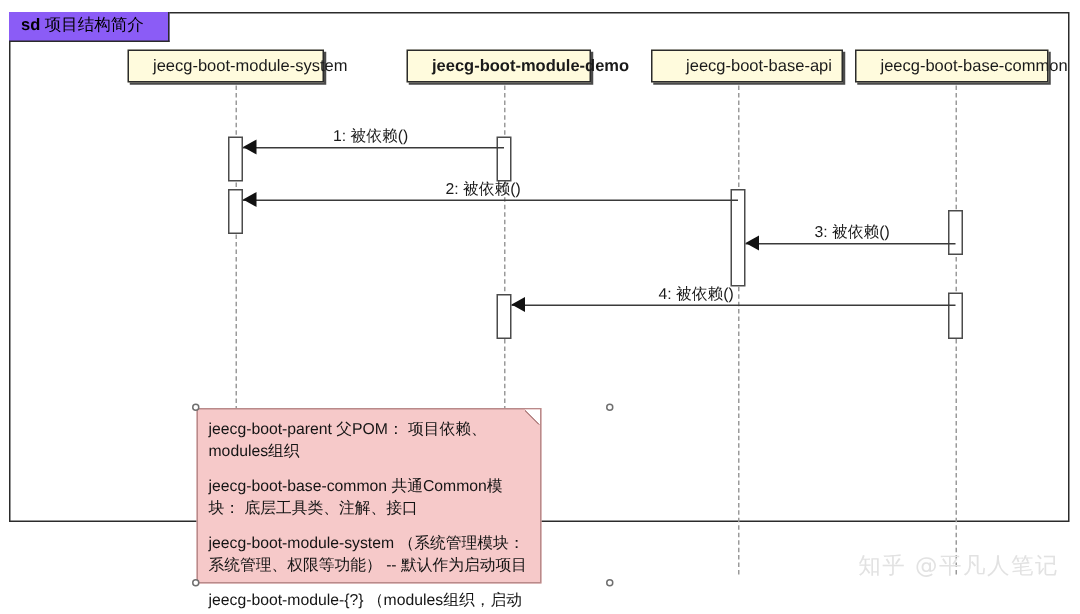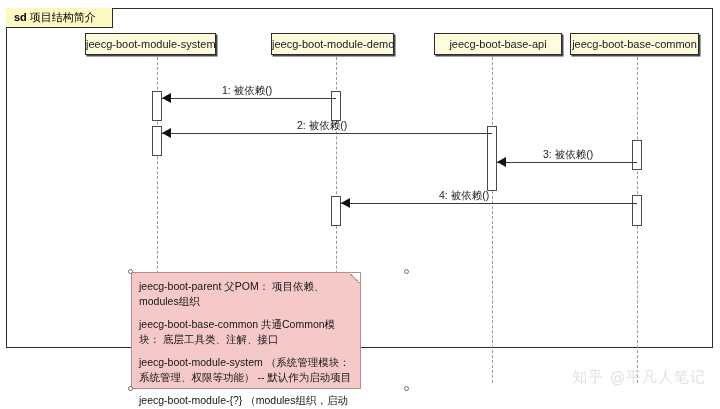--- a/index.html
+++ b/index.html
@@ -30,21 +30,21 @@
   
   #frame-label {
     position: absolute;
     left: 6px;
     top: 8px;
     height: 20px;
     box-sizing: border-box;
     padding: 2px 16px 2px 8px;
     border-right: 1px solid #2b2b2b;
     border-bottom: 1px solid #2b2b2b;
-    background: #fef9c3;
+    background: #8b5cf6;
     font-size: 11px;
     line-height: 15px;
     color: #000;
     white-space: nowrap;
     z-index: 6;
   }
   #frame-label .sd-kw {
     font-weight: bold;
     margin-right: 3px;
   }
@@ -56,20 +56,21 @@
     background: #fffbdd;
     border: 1px solid #2b2b2b;
     box-shadow: 1.5px 1.5px 0 0 #4a4a4a;
     height: 22px;
     line-height: 20px;
     text-align: center;
     font-size: 11px;
     color: #1a1a1a;
     white-space: nowrap;
     z-index: 5;
+    padding-left: 16px;
   }
 
   
   .lifeline {
     position: absolute;
     width: 0;
     border-left: 1px dashed #9a9a9a;
     z-index: 1;
   }
 
@@ -200,21 +201,21 @@
 
 </div>
 
 <div id="frame-label">
   <span class="sd-kw">sd</span><span>项目结构简介</span>
 </div>
 
 <div class="participant" style="left:85px; top:33px; width:131px;">
   <span>jeecg-boot-module-system</span>
 </div>
-<div class="participant" style="left:271px; top:33px; width:123px;">
+<div class="participant" style="left:271px; top:33px; width:123px;font-weight:bold;">
   <span>jeecg-boot-module-demo</span>
 </div>
 <div class="participant" style="left:434px; top:33px; width:128px;">
   <span>jeecg-boot-base-api</span>
 </div>
 <div class="participant" style="left:570px; top:33px; width:129px;">
   <span>jeecg-boot-base-common</span>
 </div>
 
 <div id="note-box">

